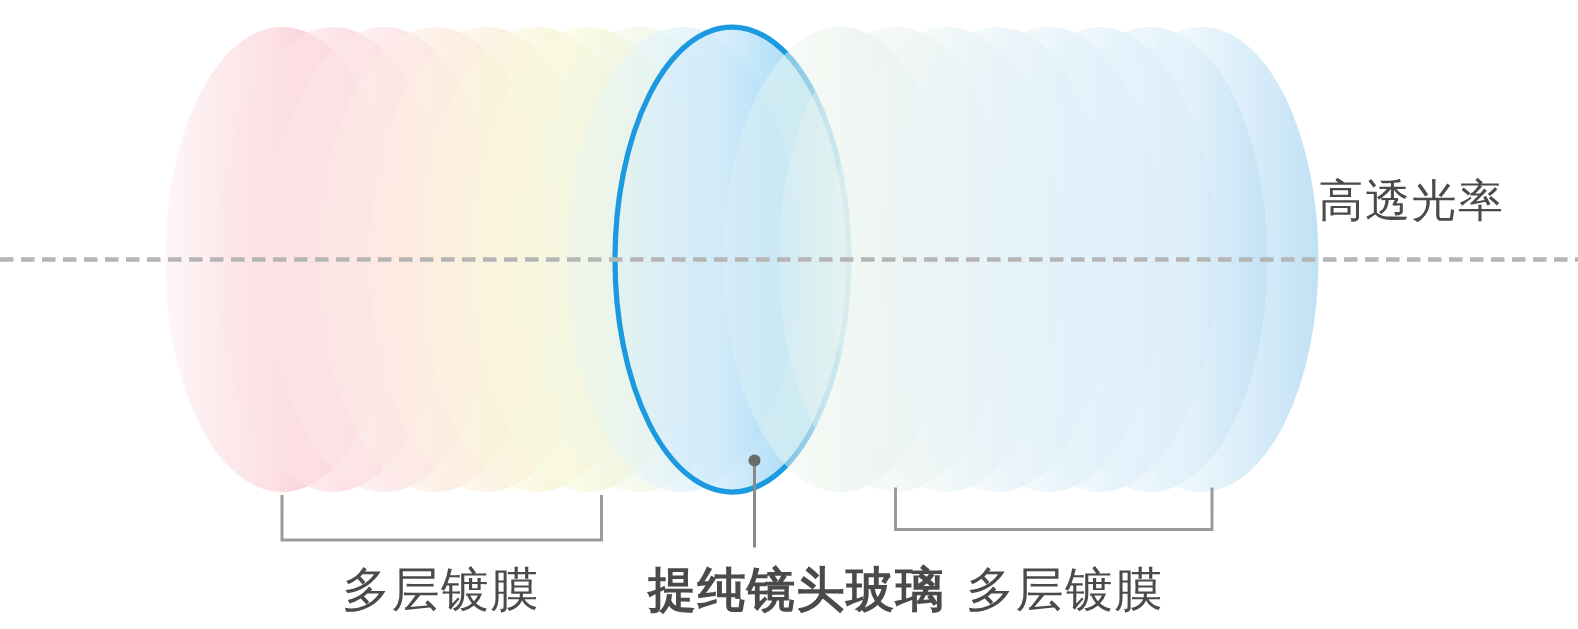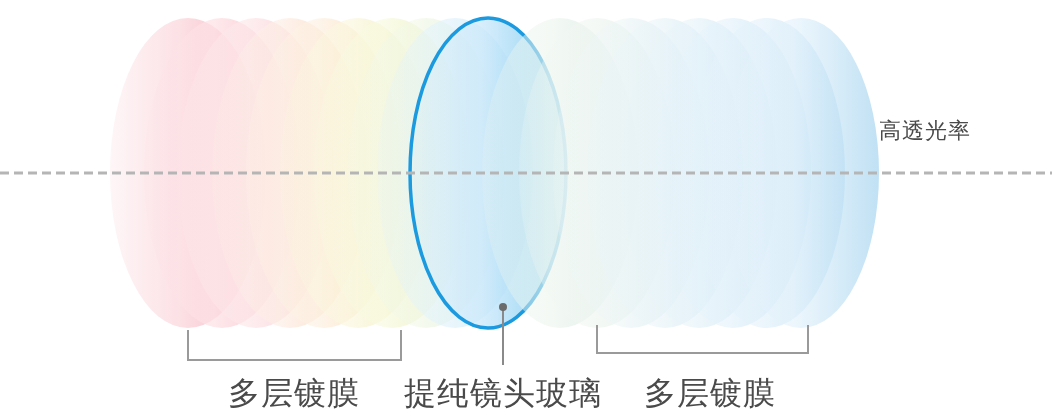--- a/index.html
+++ b/index.html
@@ -33,31 +33,32 @@
     line-height: 1;
     letter-spacing: 1px;
     white-space: nowrap;
     font-family: "DejaVu Sans", "Liberation Sans", sans-serif;
   }
   #label-left-coating {
     left: 228px;
     top: 377px;
   }
   #label-center-glass {
-    left: 404px;
+    left: 432px;
     top: 377px;
+    font-weight: bold;
   }
   #label-right-coating {
     left: 644px;
     top: 377px;
   }
   #label-transmittance {
     left: 879px;
     top: 120px;
-    font-size: 22px;
+    font-size: 30px;
   }
 </style>
 </head>
 <body>
 
 <div id="stage">
 
   <svg id="diagram-svg" viewBox="0 0 1052 419" preserveAspectRatio="none" xmlns="http://www.w3.org/2000/svg">
     <defs id="lens-gradients">
         <linearGradient id="grad-0" x1="0" y1="0" x2="1" y2="0">

